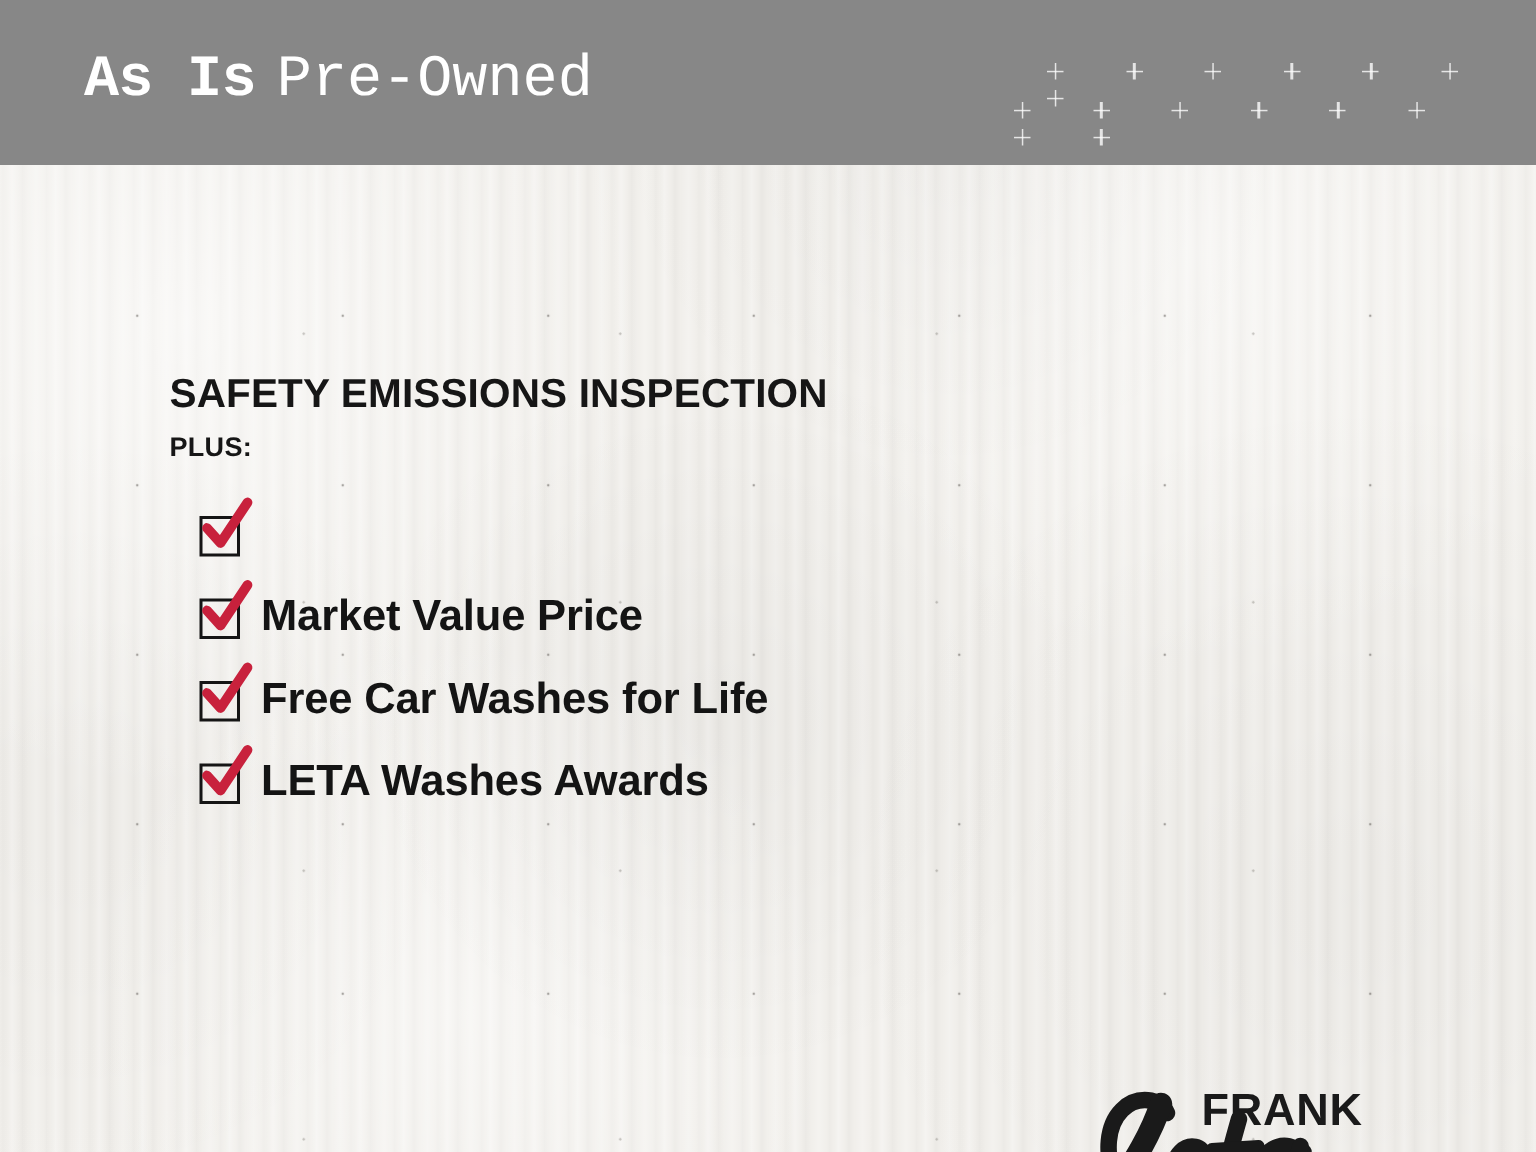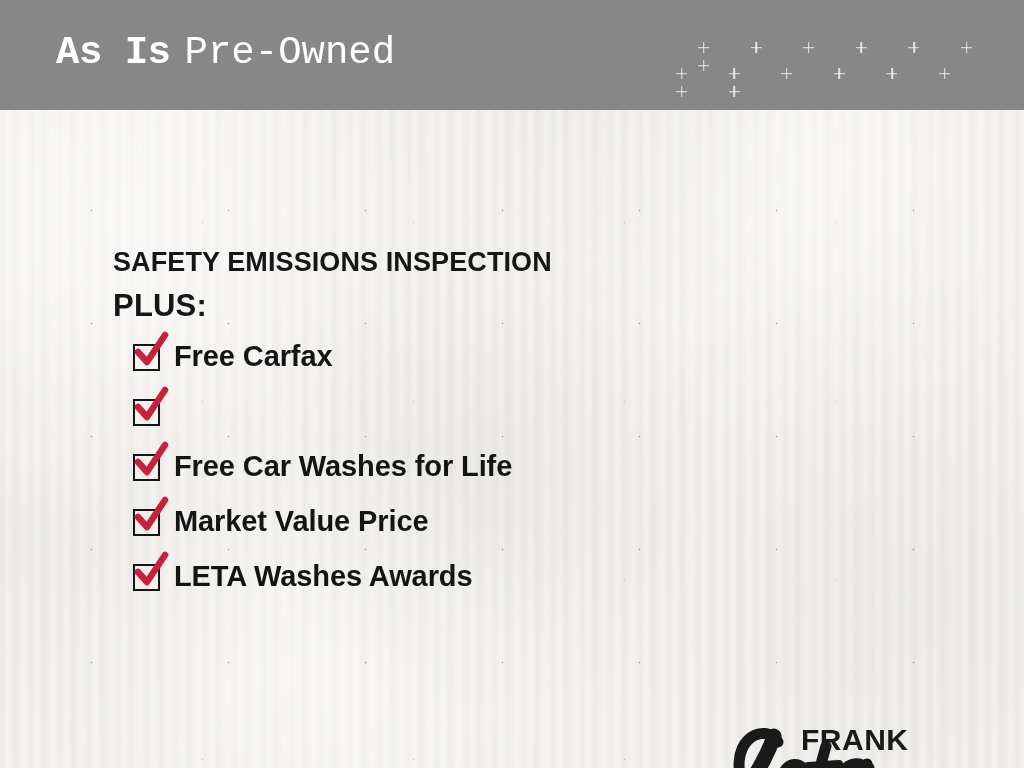--- a/index.html
+++ b/index.html
@@ -158,21 +158,21 @@
     letter-spacing: 0.1px;
     color: #161616;
     white-space: nowrap;
     margin-top: 32px;
   }
 
   .heading-plus {
     position: absolute;
     left: 113px;
     top: 178px;
-    font-size: 31px;
+    font-size: 18px;
     font-weight: 800;
     letter-spacing: 0.2px;
     color: #161616;
     white-space: nowrap;
   }
 
   .checklist {
     position: absolute;
     left: 133px;
     top: 228px;
@@ -271,66 +271,57 @@
   </div>
 
   <div class="content">
 
     <div class="heading-safety">SAFETY EMISSIONS INSPECTION</div>
 
     <div class="heading-plus">PLUS:</div>
 
     <div class="checklist">
 
+
       <div class="check-item">
         <span class="checkbox">
           <span class="box"></span>
           <svg class="tick" viewBox="0 0 42 42">
             <path d="M 7 21 L 16 31 L 34 4" fill="none" stroke="#c8213c" stroke-width="6.5" stroke-linecap="round" stroke-linejoin="round"></path>
           </svg>
         </span>
-        <span class="check-label">Free Carfax</span>
       </div>
 
       <div class="check-item">
         <span class="checkbox">
           <span class="box"></span>
           <svg class="tick" viewBox="0 0 42 42">
             <path d="M 7 21 L 16 31 L 34 4" fill="none" stroke="#c8213c" stroke-width="6.5" stroke-linecap="round" stroke-linejoin="round"></path>
           </svg>
         </span>
+        <span class="check-label">Market Value Price</span>
       </div>
 
       <div class="check-item">
         <span class="checkbox">
           <span class="box"></span>
           <svg class="tick" viewBox="0 0 42 42">
             <path d="M 7 21 L 16 31 L 34 4" fill="none" stroke="#c8213c" stroke-width="6.5" stroke-linecap="round" stroke-linejoin="round"></path>
           </svg>
         </span>
         <span class="check-label">Free Car Washes for Life</span>
       </div>
 
       <div class="check-item">
         <span class="checkbox">
           <span class="box"></span>
           <svg class="tick" viewBox="0 0 42 42">
             <path d="M 7 21 L 16 31 L 34 4" fill="none" stroke="#c8213c" stroke-width="6.5" stroke-linecap="round" stroke-linejoin="round"></path>
           </svg>
         </span>
-        <span class="check-label">Market Value Price</span>
-      </div>
-
-      <div class="check-item">
-        <span class="checkbox">
-          <span class="box"></span>
-          <svg class="tick" viewBox="0 0 42 42">
-            <path d="M 7 21 L 16 31 L 34 4" fill="none" stroke="#c8213c" stroke-width="6.5" stroke-linecap="round" stroke-linejoin="round"></path>
-          </svg>
-        </span>
         <span class="check-label">LETA Washes Awards</span>
       </div>
 
     </div>
 
     <div class="logo">
       <svg width="220" height="118" viewBox="0 0 220 118">
 
         <text x="101" y="36" font-family="'Liberation Sans', sans-serif" font-size="30" font-weight="700" letter-spacing="0.5" fill="#1a1a1a">FRANK</text>
 

